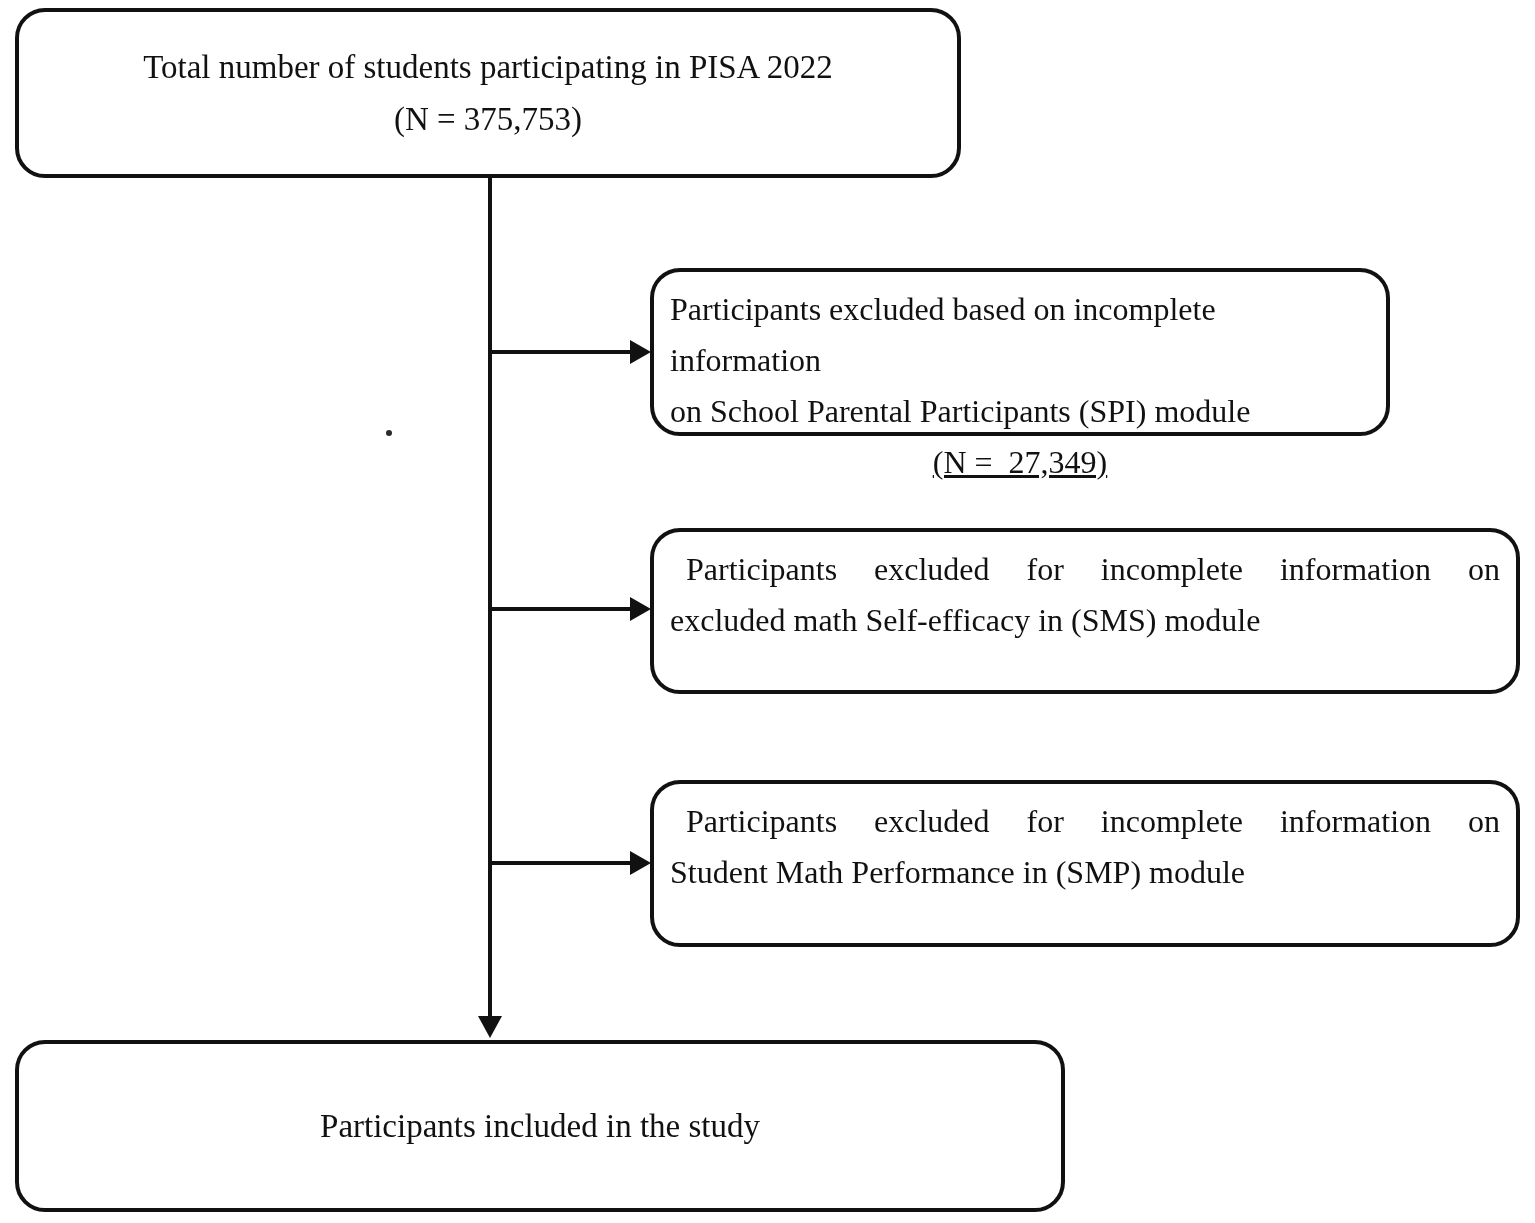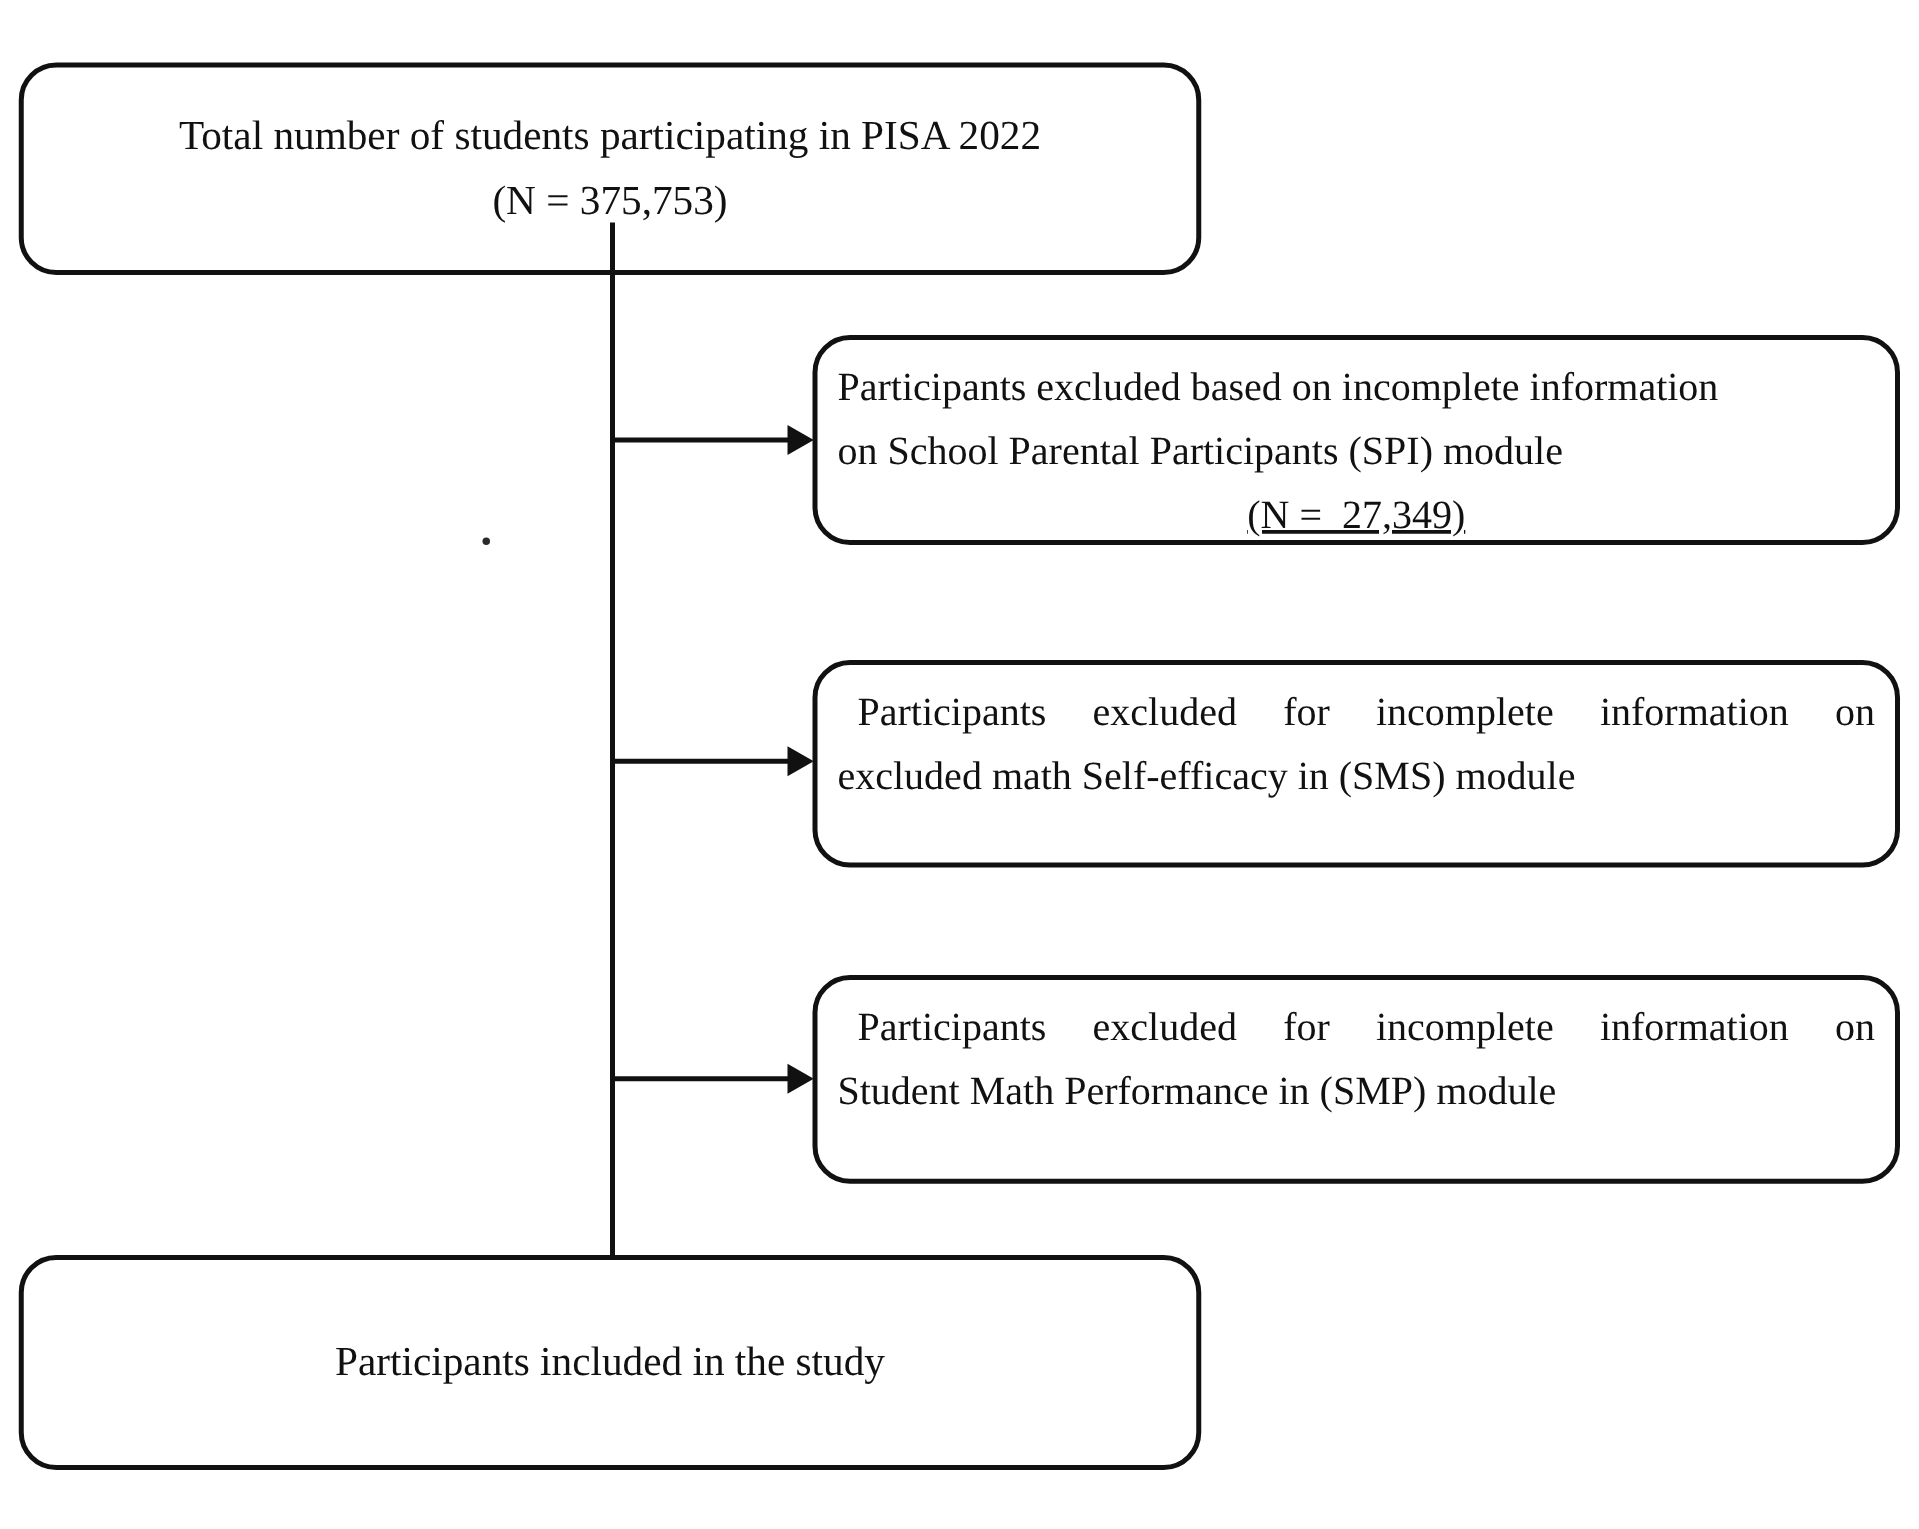--- a/index.html
+++ b/index.html
@@ -92,42 +92,42 @@
     height: 6px;
     border-radius: 50%;
     background: #2a2a2a;
   }
 </style>
 </head>
 <body>
 
 <div id="canvas">
 
-  <div class="box wide-box" style="left:15px; top:8px; width:946px; height:170px;margin-top:42px;">
+  <div class="box wide-box" style="left:15px; top:8px; width:946px; height:170px;">
     <div class="inner">
       <div class="tline">Total number of students participating in PISA 2022</div>
       <div class="tline">(N = 375,753)</div>
     </div>
   </div>
 
   <div class="vline" style="left:488px; top:178px; width:4px; height:842px;"></div>
   <div class="arrowhead-down" style="left:478px; top:1016px;"></div>
 
   <div class="hline" style="left:490px; top:350px; width:142px; height:4px;"></div>
   <div class="arrowhead-right" style="left:630px; top:340px;"></div>
 
   <div class="hline" style="left:490px; top:607px; width:142px; height:4px;"></div>
   <div class="arrowhead-right" style="left:630px; top:597px;"></div>
 
   <div class="hline" style="left:490px; top:861px; width:142px; height:4px;"></div>
   <div class="arrowhead-right" style="left:630px; top:851px;"></div>
 
   <div class="stray-dot" style="left:386px; top:430px;"></div>
 
-  <div class="box excl-box" style="left:650px; top:268px; width:870px; height:168px;">
+  <div class="box excl-box" style="left:650px; top:268px; width:740px; height:168px;">
     <div class="inner">
       <div class="tline">Participants excluded based on incomplete information</div>
       <div class="tline">on School Parental Participants (SPI) module</div>
       <div class="nline">(N =  27,349)</div>
     </div>
   </div>
 
   <div class="box excl-box" style="left:650px; top:528px; width:870px; height:166px;">
     <div class="inner">
       <div class="tline justified">Participants excluded for incomplete information on</div>
@@ -135,19 +135,19 @@
     </div>
   </div>
 
   <div class="box excl-box" style="left:650px; top:780px; width:870px; height:167px;">
     <div class="inner">
       <div class="tline justified">Participants excluded for incomplete information on</div>
       <div class="tline">Student Math Performance in (SMP) module</div>
     </div>
   </div>
 
-  <div class="box wide-box" style="left:15px; top:1004px; width:946px; height:172px;">
+  <div class="box wide-box" style="left:15px; top:1040px; width:1050px; height:172px;">
     <div class="inner">
       <div class="tline">Participants included in the study</div>
     </div>
   </div>
 
 </div>
 
 </body></html>

